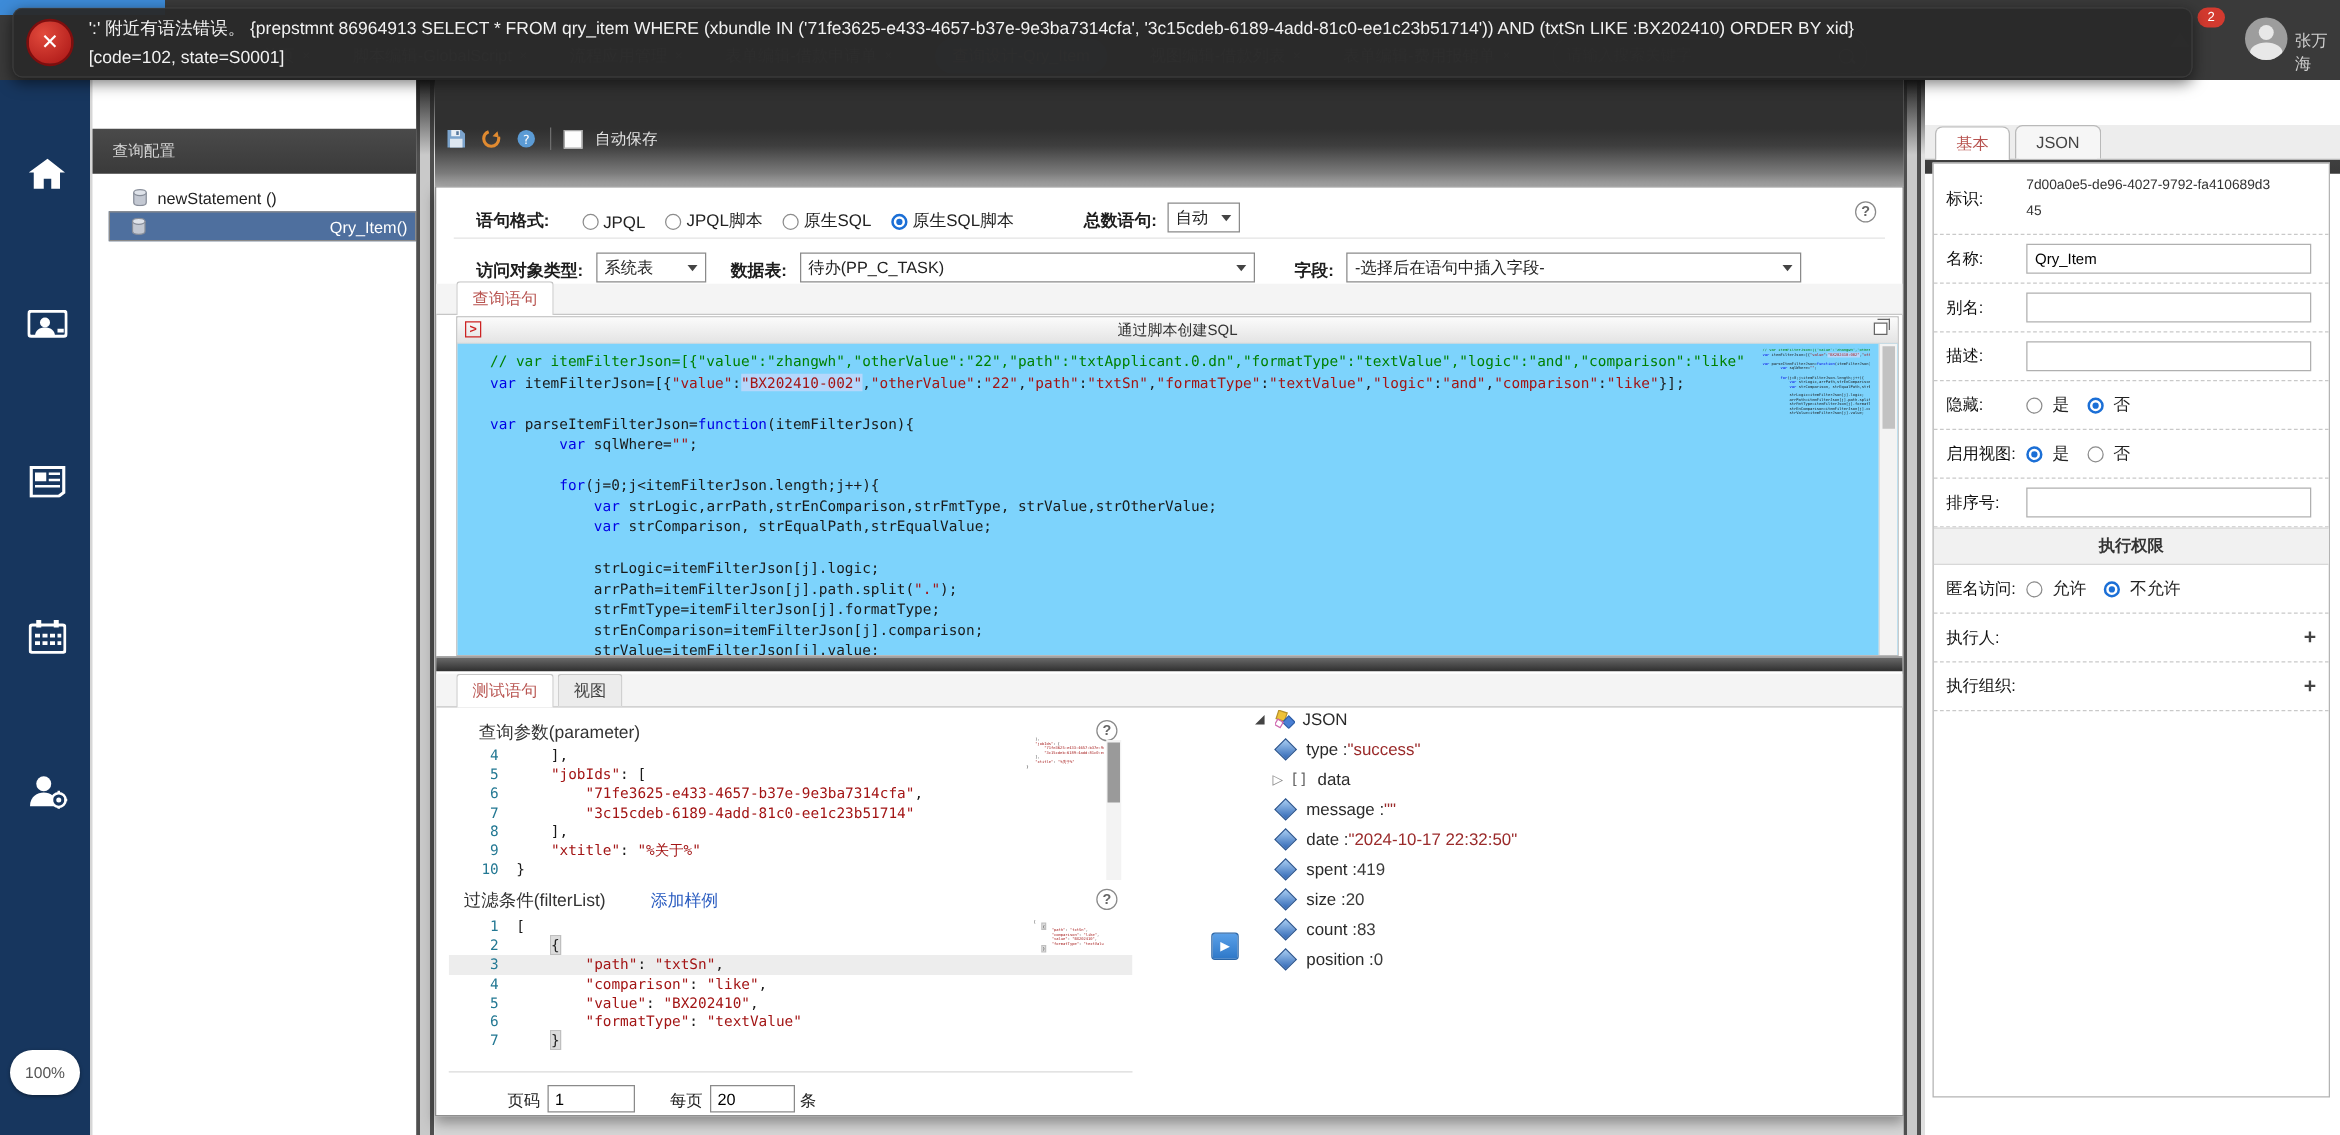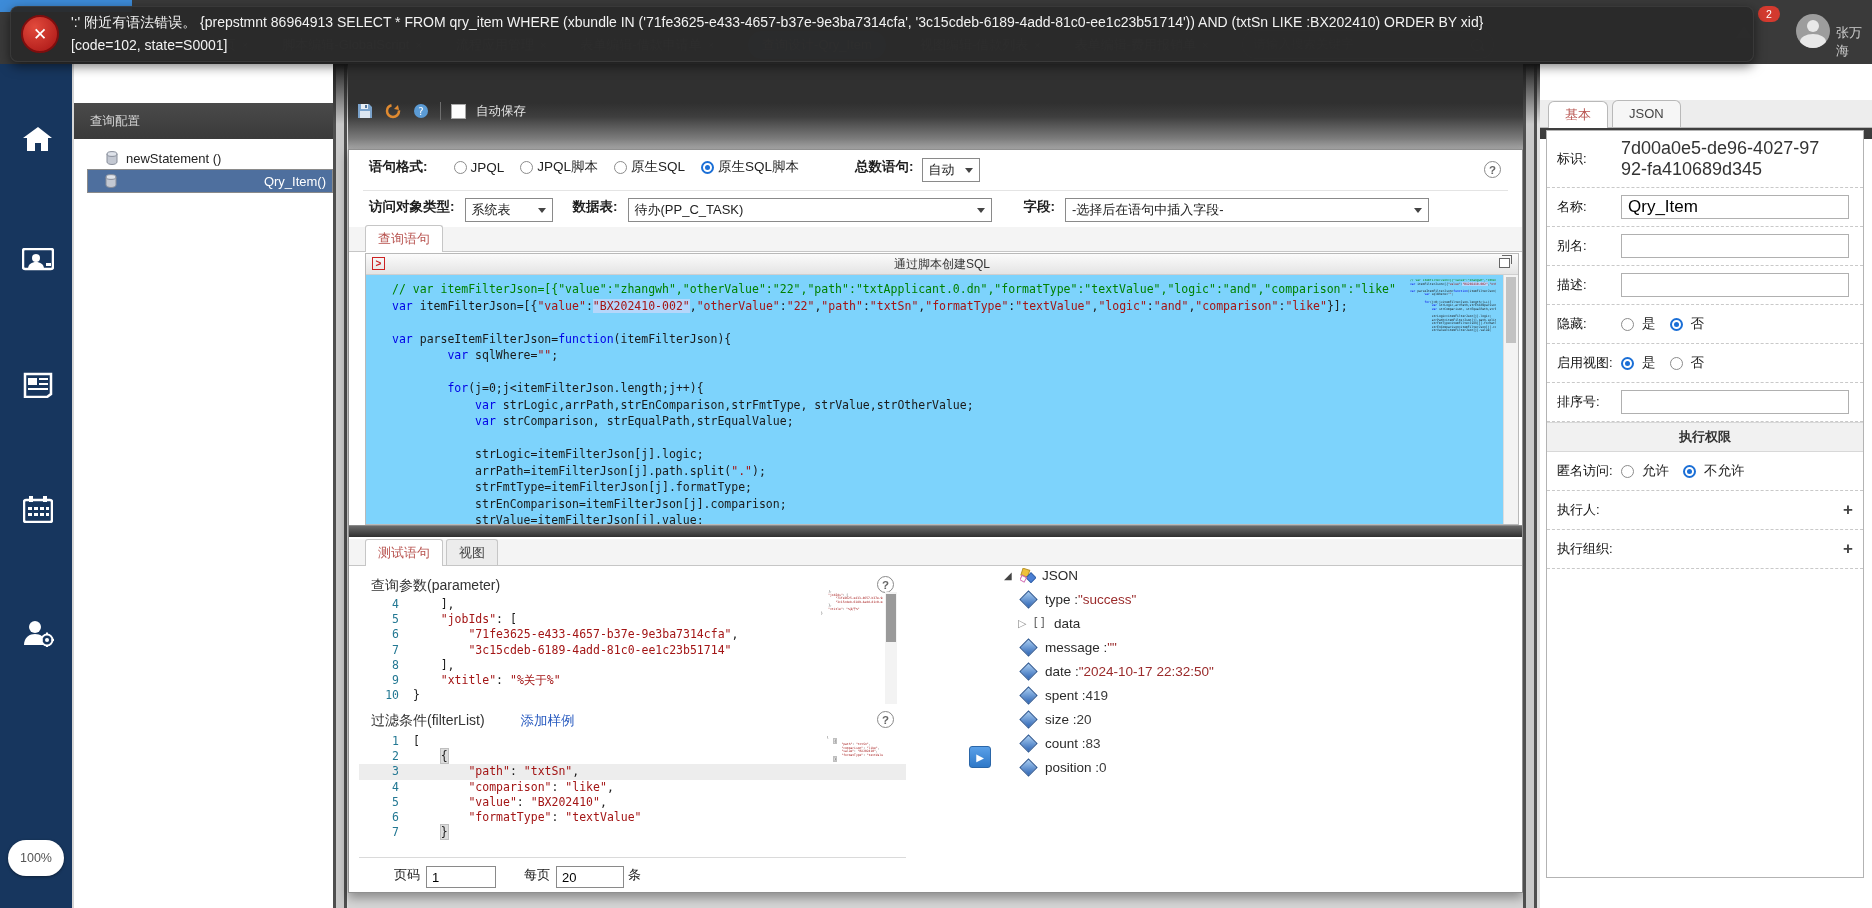--- a/index.html
+++ b/index.html
@@ -46,21 +46,21 @@
     background:linear-gradient(#303030 0 46%,#3e3e3e 62%,#7c7c7c 88%,#a8a8a8 100%);}
   .mb-row{position:absolute;left:8px;top:38px;display:flex;align-items:center;gap:10px;}
   .mb-sep{width:1px;height:18px;background:#6e6e6e;}
   .cb{width:13px;height:13px;border:1px solid #a8a8a8;background:#fdfdfd;display:inline-block;}
   .mb-lb{color:#e2e2e2;font-size:12.5px;}
   .tbico{width:18px;height:18px;display:flex;align-items:center;justify-content:center;}
   
   .card{position:absolute;left:348px;top:149px;width:1175px;height:744px;background:#fff;border:1px solid #8f8f8f;
     box-sizing:border-box;box-shadow:0 5px 10px rgba(0,0,0,.35);}
   .blb{font-weight:bold;color:#1d1d1d;font-size:13.5px;}
-  .frow{position:absolute;left:0;width:100%;display:flex;align-items:flex-start;}
+  .frow{position:absolute;left:12px;width:100%;display:flex;align-items:flex-end;}
   .rd{width:13px;height:13px;border:1px solid #8c8c8c;border-radius:50%;background:#fff;display:inline-block;box-sizing:border-box;flex:0 0 auto;}
   .rd.on{border:2px solid #1b6fd6;position:relative;}
   .rd.on::after{content:"";position:absolute;left:2px;top:2px;right:2px;bottom:2px;border-radius:50%;background:#1b6fd6;}
   .rl{margin:0 0 0 4px;font-size:13.5px;color:#222;}
   .sel{height:24px;border:1px solid #8a8a8a;background:#fff;display:flex;align-items:center;justify-content:space-between;
     padding:0 6px;font-size:13px;color:#222;box-sizing:border-box;}
   .car{width:0;height:0;border-left:4px solid transparent;border-right:4px solid transparent;border-top:5px solid #444;}
   .help{width:17px;height:17px;border-radius:50%;border:1.5px solid #8a8a8a;color:#666;font-size:11.5px;font-weight:bold;
     display:flex;align-items:center;justify-content:center;box-sizing:border-box;}
   .hr1{position:absolute;left:14px;right:14px;height:1px;background:#e4e4e4;}
@@ -103,22 +103,22 @@
   .jkey{color:#2a2a2a;} .jv-str{color:#9a2a2a;} .jv-num{color:#3a3a3a;}
   .diam{width:11px;height:11px;transform:rotate(45deg);background:linear-gradient(135deg,#a8cdf2,#2f66b5);border:1px solid #27538f;margin:0 10px 0 4px;flex:0 0 auto;}
   
   .props{position:absolute;left:1540px;top:64px;width:332px;height:844px;background:#fff;}
   .ptabs{position:absolute;left:0;top:36px;width:100%;height:28px;background:#ededed;border-bottom:1px solid #b9b9b9;box-sizing:border-box;display:flex;align-items:flex-end;padding-left:8px;}
   .ptab{height:26px;line-height:26px;padding:0 16px;border:1px solid #b9b9b9;border-bottom:none;border-radius:6px 6px 0 0;background:#f6f6f6;color:#444;font-size:13px;margin-right:4px;}
   .ptab.act{background:#fff;color:#b85450;position:relative;top:1px;}
   .pbox{position:absolute;left:6px;top:66px;width:318px;height:748px;border:1px solid #b3b3b3;box-sizing:border-box;background:#fff;overflow:hidden;}
   .prow{display:flex;align-items:center;padding:7px 10px;border-bottom:1px dashed #c9c9c9;min-height:24px;}
   .plab{flex:0 0 64px;color:#111;font-size:13px;}
-  .pin{width:228px;height:24px;border:1px solid #b0b0b0;font-size:17px;padding:0 6px;box-sizing:border-box;font-family:"Liberation Sans",sans-serif;}
-  .pval{width:200px;word-break:break-all;font-size:18px;color:#333;line-height:21px;}
+  .pin{width:228px;height:24px;border:1px solid #b0b0b0;font-size:12px;padding:0 6px;box-sizing:border-box;font-family:"Liberation Sans",sans-serif;}
+  .pval{width:200px;word-break:break-all;font-size:11px;color:#333;line-height:21px;}
   .permhdr{background:#f1f1f1;border-top:1px solid #d8d8d8;border-bottom:1px solid #d8d8d8;text-align:center;font-weight:bold;font-size:13px;color:#333;padding:5px 0;}
   .plus{margin-left:auto;color:#444;font-size:17px;font-weight:bold;}
   .rgrp{display:flex;align-items:center;gap:4px;}
   .rgrp .rl{margin-right:10px;}
 </style>
 </head>
 <body>
 
 <div id="screen">
 
@@ -353,21 +353,21 @@
       </div>
     </div>
 
     <div class="darksplit" style="top:375px;"></div>
 
     <div class="tabstrip" style="left:0;top:389px;width:100%;height:27px;padding-left:16px;">
       <span class="tab act">测试语句</span>
       <span class="tab">视图</span>
     </div>
 
-    <div class="abs secttl" style="left:22px;top:427px;">查询参数(parameter)</div>
+    <div class="abs secttl" style="left:34px;top:427px;">查询参数(parameter)</div>
     <span class="help" style="position:absolute;left:528px;top:426px;">?</span>
     <div class="ned" id="code-param" style="left:10px;top:447px;width:547px;height:108px;overflow:hidden;">
         <div class="cl"><span class="ln">4</span><span class="ct"><span class="tk-p">    ],</span></span></div>
         <div class="cl"><span class="ln">5</span><span class="ct"><span class="tk-p">    </span><span class="tk-s">"jobIds"</span><span class="tk-p">: [</span></span></div>
         <div class="cl"><span class="ln">6</span><span class="ct"><span class="tk-p">        </span><span class="tk-s">"71fe3625-e433-4657-b37e-9e3ba7314cfa"</span><span class="tk-p">,</span></span></div>
         <div class="cl"><span class="ln">7</span><span class="ct"><span class="tk-p">        </span><span class="tk-s">"3c15cdeb-6189-4add-81c0-ee1c23b51714"</span></span></div>
         <div class="cl"><span class="ln">8</span><span class="ct"><span class="tk-p">    ],</span></span></div>
         <div class="cl"><span class="ln">9</span><span class="ct"><span class="tk-p">    </span><span class="tk-s">"xtitle"</span><span class="tk-p">: </span><span class="tk-s">"%关于%"</span></span></div>
         <div class="cl"><span class="ln">10</span><span class="ct"><span class="tk-p">}</span></span></div>
       </div>

